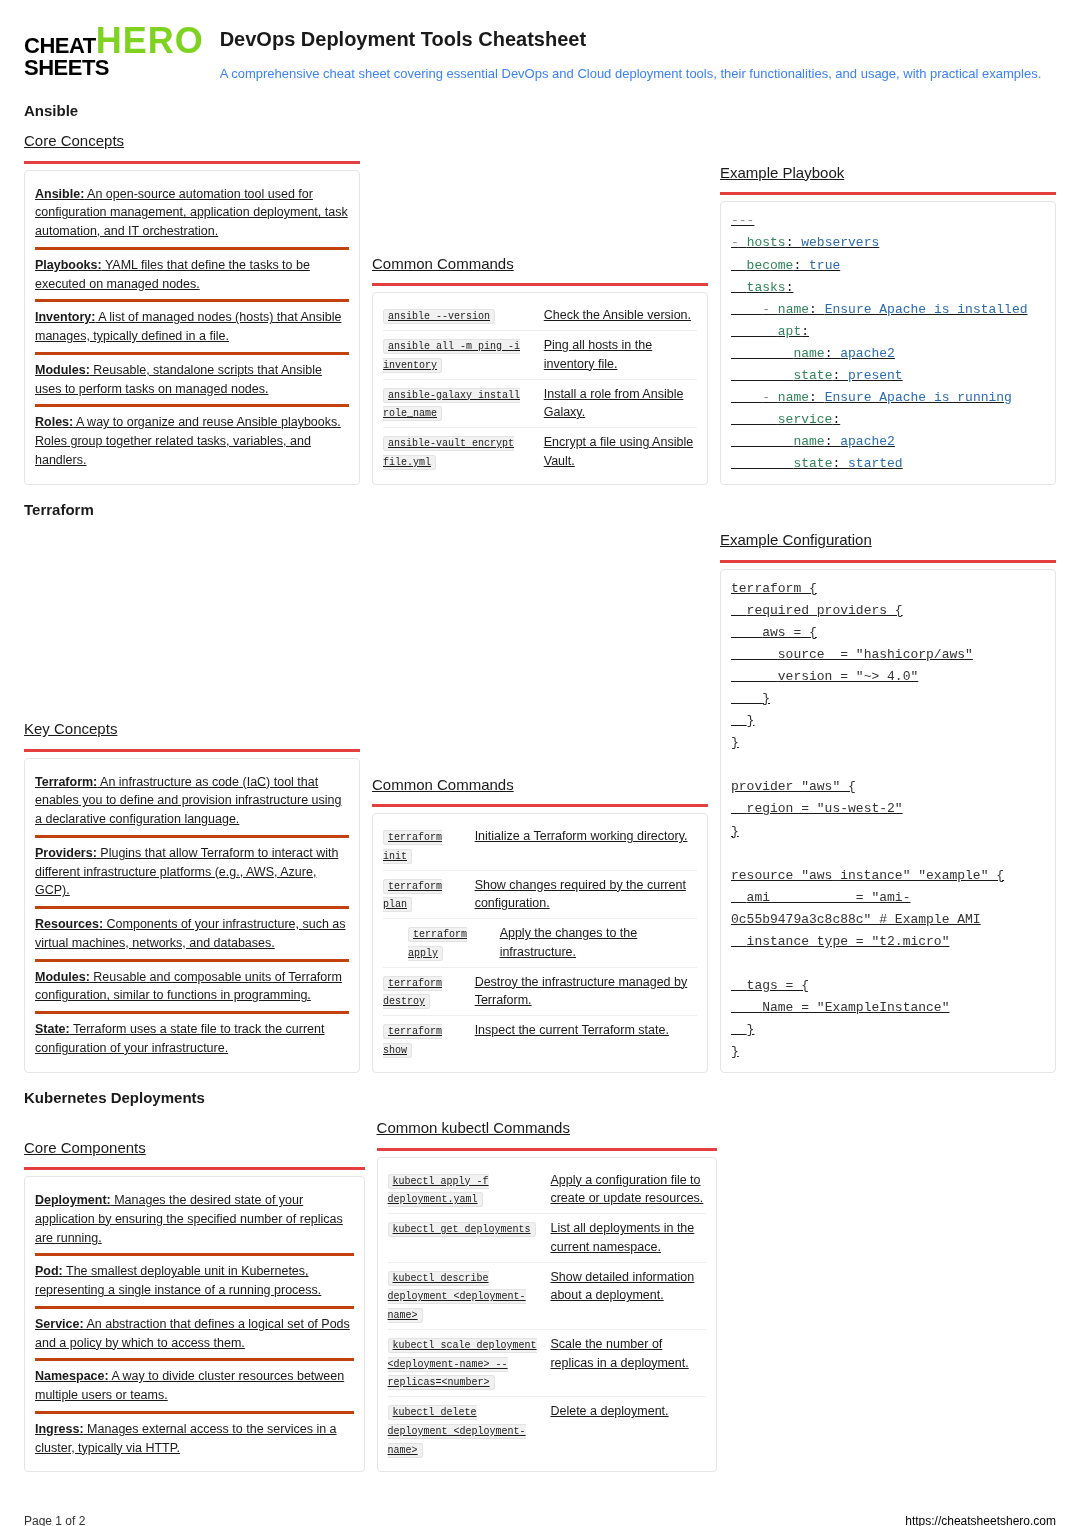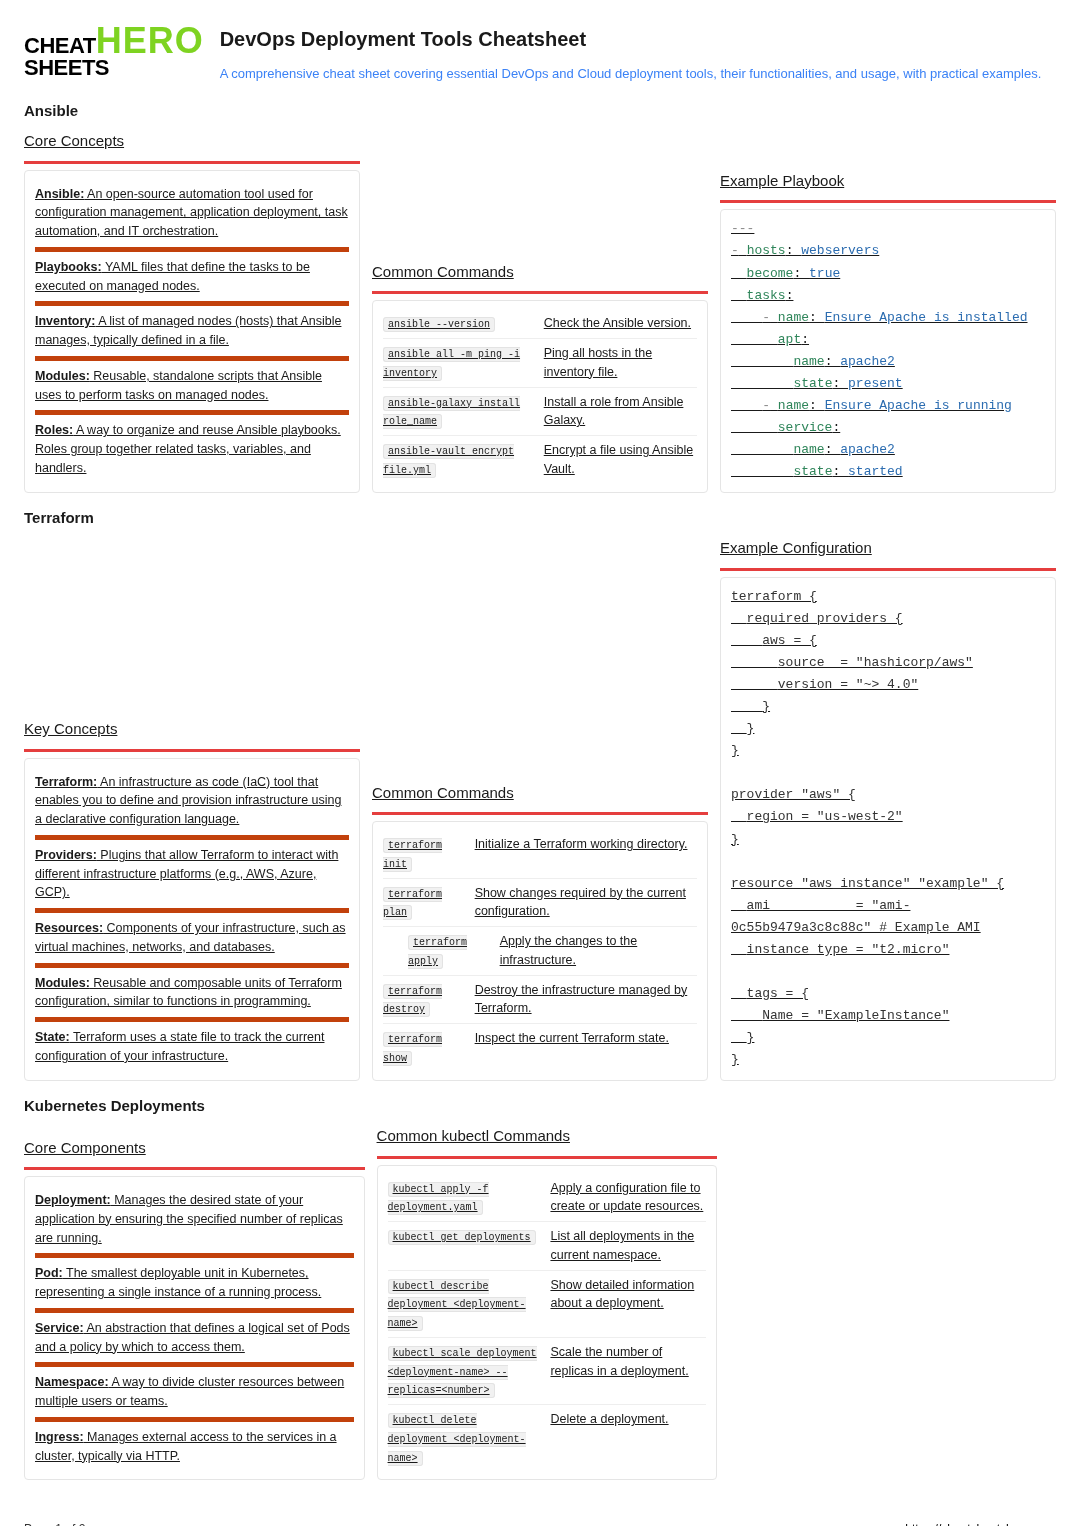--- a/index.html
+++ b/index.html
@@ -61,21 +61,21 @@
     background: #e53e3e;
     margin-bottom: 6px;
   }
   .card {
     border: 1px solid #e5e5e5;
     border-radius: 4px;
     padding: 8px 10px;
   }
   .concept {
     padding: 6px 0;
-    border-bottom: 5px solid #c2410c;
+    border-bottom: 3px solid #c2410c;
     font-size: 12.5px;
   }
   .concept:last-child { border-bottom: none; }
   .concept b { font-weight: 700; }
   .cmd-row {
     display: flex;
     gap: 10px;
     padding: 5px 0;
     border-bottom: 1px solid #eee;
     align-items: flex-start;

